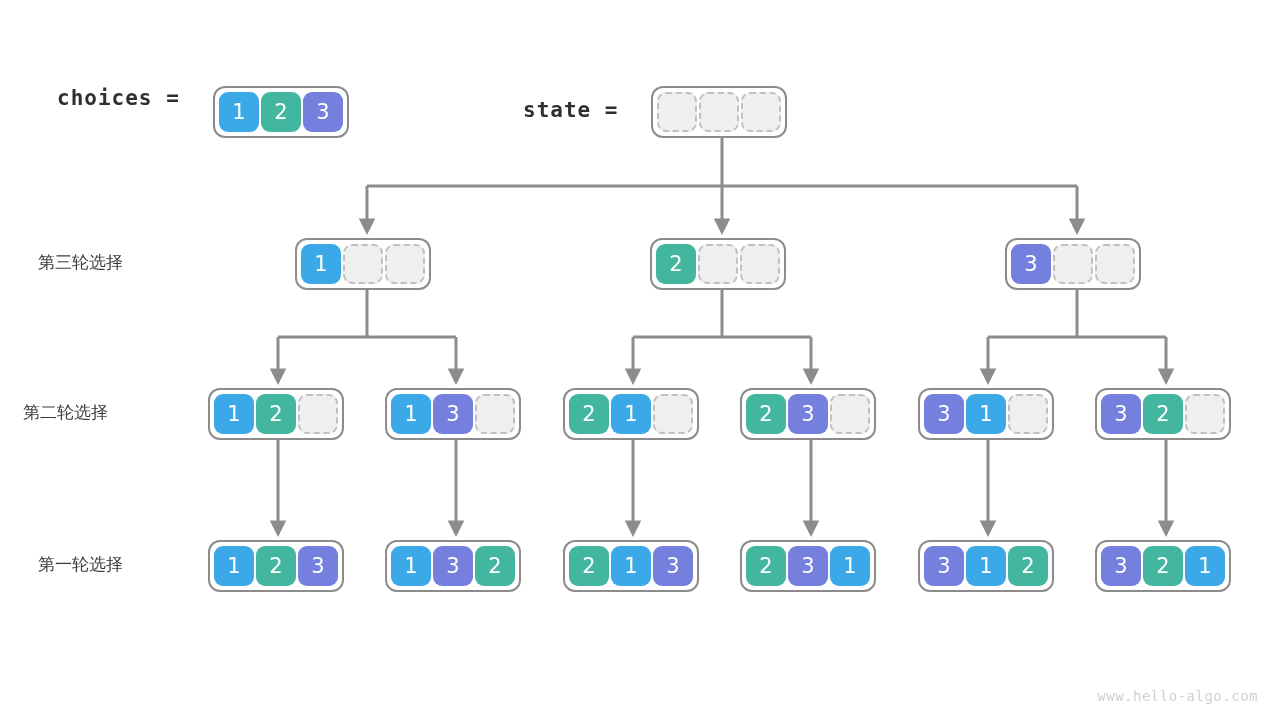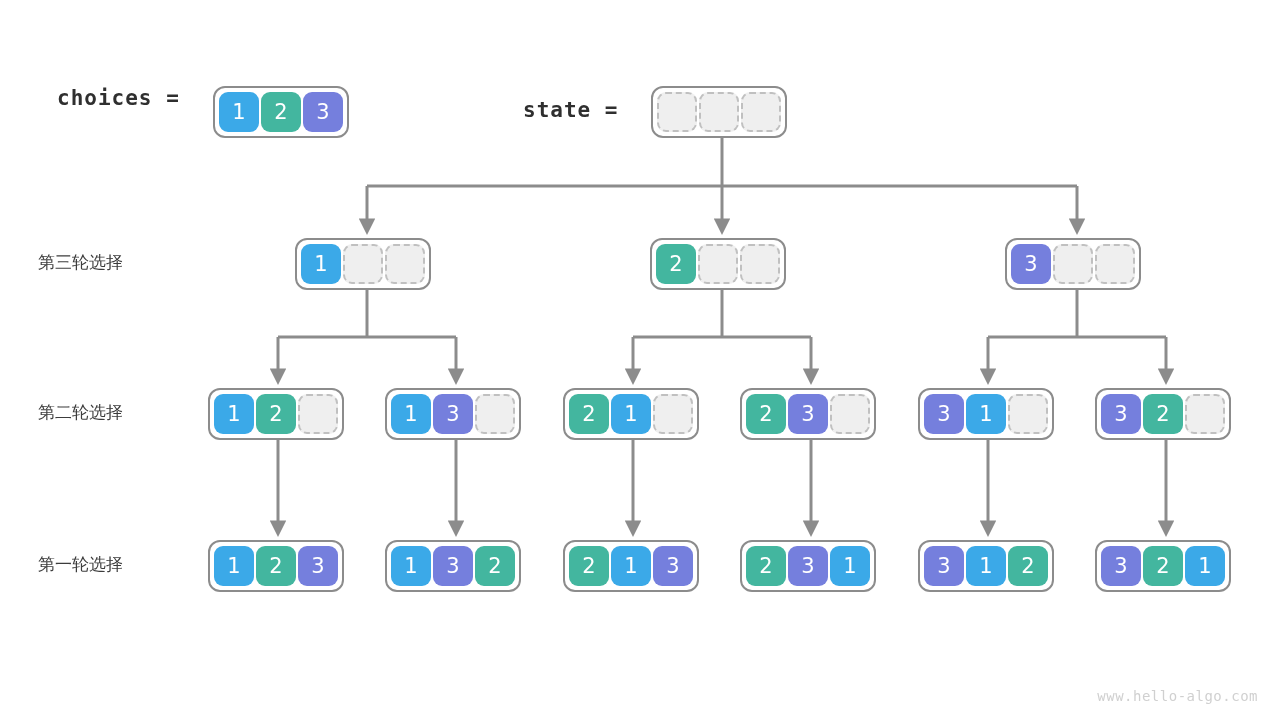--- a/index.html
+++ b/index.html
@@ -138,21 +138,21 @@
       <div class="cell" style="background: rgb(117, 127, 221);">3</div>
     </div>
 
   <div class="node" id="node-state" style="left:651px; top:86px;">
       <div class="cell empty"></div>
       <div class="cell empty"></div>
       <div class="cell empty"></div>
     </div>
 
   <div class="row-label" style="left:38px; top:251px;">第三轮选择</div>
-  <div class="row-label" style="left:38px; top:401px;">第二轮选择</div>
+  <div class="row-label" style="left:23px; top:401px;">第二轮选择</div>
   <div class="row-label" style="left:38px; top:553px;">第一轮选择</div>
 
   <div id="tree-nodes">
       <div class="node" style="left: 295px; top: 238px;">
         <div class="cell" style="background: rgb(59, 169, 232);">1</div>
         <div class="cell empty"></div>
         <div class="cell empty"></div>
       </div>
       <div class="node" style="left: 650px; top: 238px;">
         <div class="cell" style="background: rgb(67, 182, 159);">2</div>

